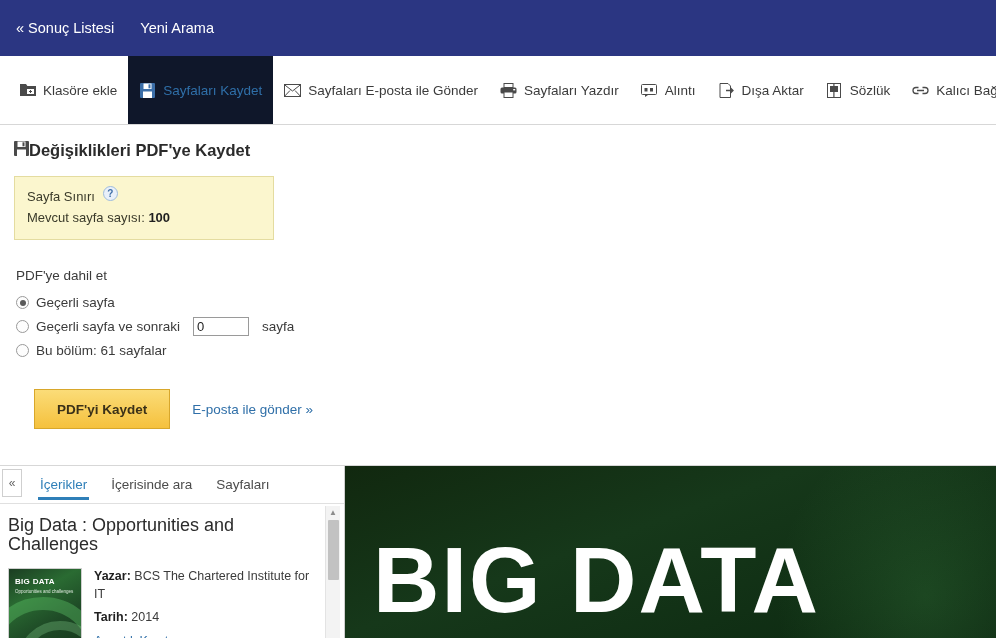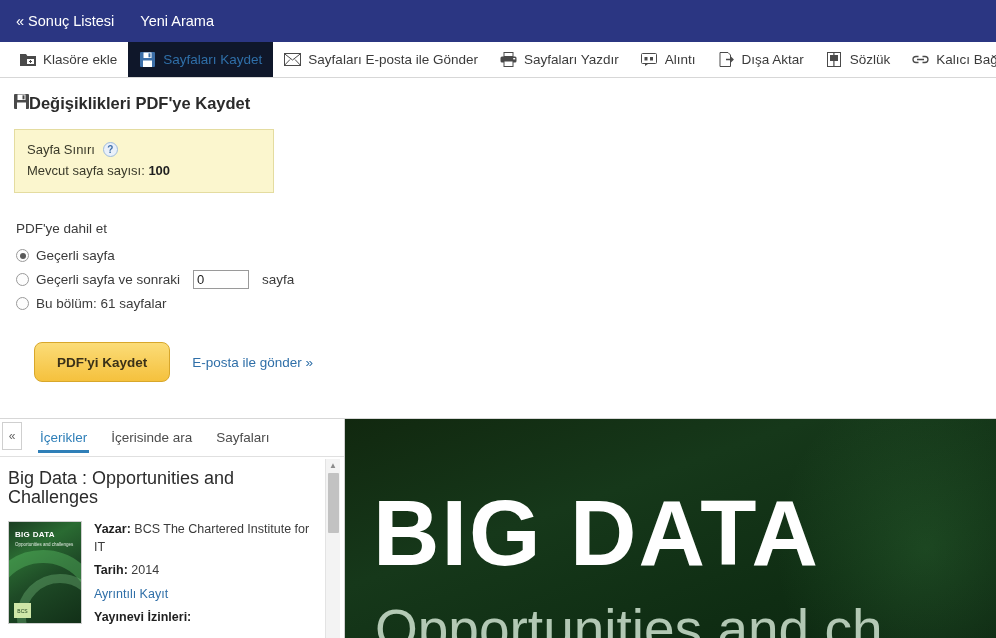--- a/index.html
+++ b/index.html
@@ -8,37 +8,37 @@
     width: 996px; height: 638px;
     overflow: hidden;
     background: #ffffff;
     font-family: "Liberation Sans", sans-serif;
     font-size: 13px;
     color: #333333;
   }
 
   
   .topbar {
-    height: 42px;
+    height: 56px;
     background: #2b3682;
     display: flex;
     align-items: center;
     padding-left: 16px;
     gap: 26px;
   }
   .topbar a {
     color: #ffffff;
     font-size: 14.5px;
     text-decoration: none;
     white-space: nowrap;
   }
 
   
   .toolbar {
-    height: 36px;
+    height: 69px;
     background: #ffffff;
     border-bottom: 1px solid #d7d7d7;
     display: flex;
     align-items: stretch;
     padding-left: 8px;
   }
   .tool {
     display: flex;
     align-items: center;
     gap: 7px;
@@ -73,21 +73,21 @@
   }
   .note {
     width: 260px;
     background: #fbf6ce;
     border: 1px solid #e4dca0;
     padding: 9px 12px 11px 12px;
     font-size: 13px;
     color: #3a3a2a;
     line-height: 21px;
   }
-  .note-row1 { display: flex; align-items: center; gap: 8px; }
+  .note-row1 { display: flex; align-items: flex-start; gap: 8px; }
   .help {
     width: 15px; height: 15px; border-radius: 50%;
     background: #e9f0fa; border: 1px solid #9fbcdc;
     color: #3f6fa8; font-size: 10px; font-weight: bold;
     display: inline-flex; align-items: center; justify-content: center;
     cursor: pointer; flex: none;
   }
   .note b { color: #1f1f1f; }
 
   .incl-label { margin: 28px 0 11px 2px; font-size: 13.5px; color: #3b3b3b; }
@@ -112,21 +112,21 @@
     border: 1px solid #9a9a9a; background: #fff;
     font-family: "Liberation Sans", sans-serif;
     font-size: 13px; color: #222;
     padding: 0 3px; margin: 0 6px;
   }
 
   .actions { display: flex; align-items: center; gap: 22px; margin: 30px 0 0 20px; }
   .btn-gold {
     height: 40px; padding: 0 22px;
     border: 1px solid #d8a72b;
-    border-radius: 8px;
+    border-radius: 0;
     background: linear-gradient(#fbdc78, #f5c13d);
     color: #3b3118; font-weight: bold; font-size: 13.5px;
     cursor: pointer;
     font-family: "Liberation Sans", sans-serif;
   }
   .link-blue { color: #2f6fa8; font-size: 13.5px; text-decoration: none; cursor: pointer; }
 
   
   .split { display: flex; height: 245px; border-top: 1px solid #d7d7d7; }
 

